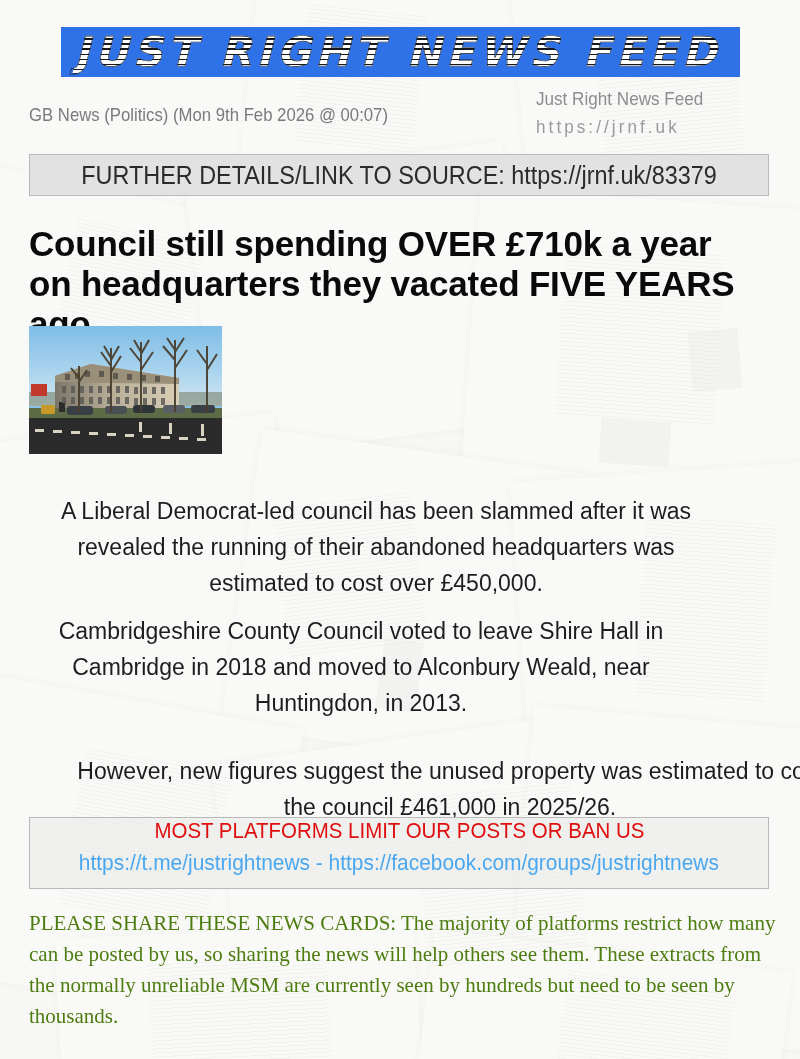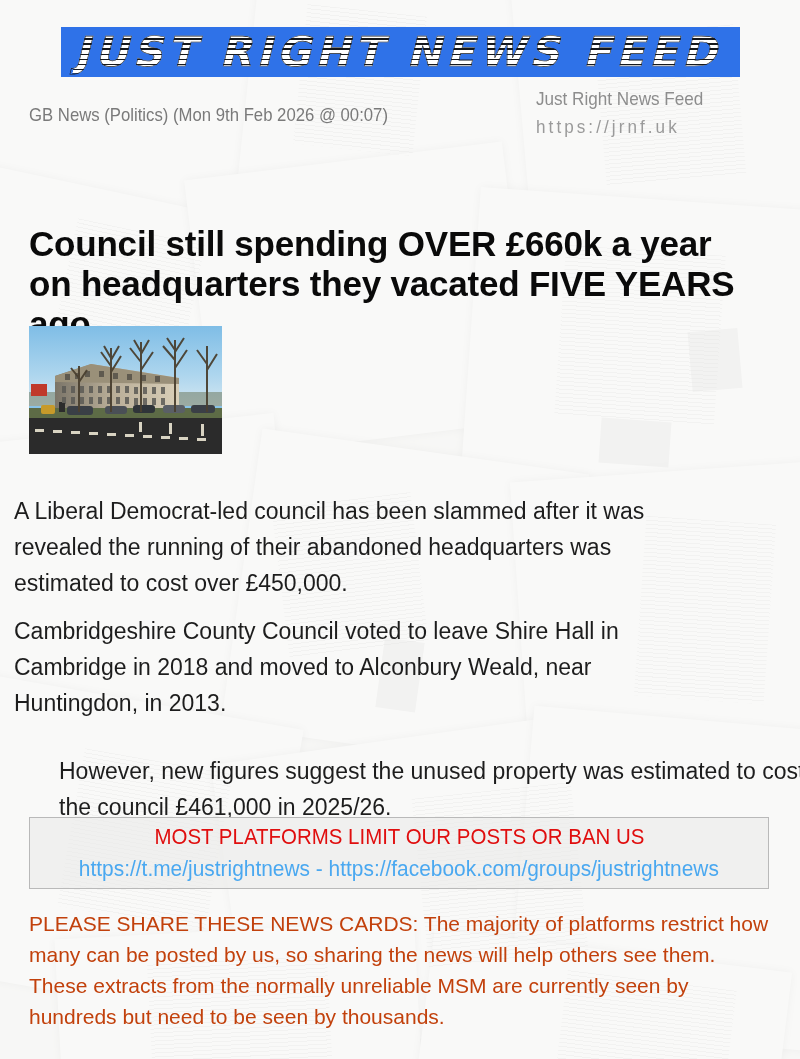--- a/index.html
+++ b/index.html
@@ -183,45 +183,45 @@
     width: 193px;
     height: 128px;
     overflow: hidden;
     background: #89c3e8;
   }
   .photo svg { display: block; }
 
   
   .body-text {
     position: absolute;
-    left: 14px;
+    left: 31px;
     width: 744px;
     font-family: "Liberation Sans", sans-serif;
     font-size: 23px;
     line-height: 36px;
     color: #1d1d1d;
+    text-align: center;
   }
   #para-1 { top: 470px; width: 690px; }
   #para-2 { top: 590px; width: 660px; }
   #para-3 { top: 730px; width: 748px; margin-left: 45px; }
 
   
   .promo-box {
     position: absolute;
     left: 29px;
     top: 817px;
     width: 740px;
     height: 72px;
     box-sizing: border-box;
     background: rgba(233,233,231,0.55);
     border: 1px solid #b9b9b9;
     display: flex;
     flex-direction: column;
     align-items: center;
-    justify-content: center;
   }
   .promo-warning {
     font-family: "Liberation Sans", sans-serif;
     font-size: 22px;
     line-height: 26px;
     color: #e00e0e;
     white-space: nowrap;
     transform: scaleX(0.93);
   }
   .promo-links {
@@ -233,24 +233,24 @@
     white-space: nowrap;
     transform: scaleX(0.95);
   }
 
   
   .footer-note {
     position: absolute;
     left: 29px;
     top: 908px;
     width: 748px;
-    font-family: Liberation Sans, sans-serif;
+    font-family: Liberation Serif, serif;
     font-size: 21px;
     line-height: 31px;
-    color: #c2410c;
+    color: #4d7c0f;
   }
 </style>
 </head>
 <body>
 
 <div id="card">
 
   <div id="bg-texture">
     <div class="sheet" style="left:-40px;  top:-30px;  width:330px; height:250px; transform:rotate(-9deg);"></div>
     <div class="sheet" style="left:250px;  top:-60px;  width:300px; height:260px; transform:rotate(6deg);"></div>
@@ -290,22 +290,25 @@
       <div class="logo-text">JUST RIGHT NEWS FEED</div>
     </div>
 
     <div class="meta-left">GB News (Politics) (Mon 9th Feb 2026 @ 00:07)</div>
 
     <div class="brand-block">
       <div class="brand-name">Just Right News Feed</div>
       <div class="brand-url">https://jrnf.uk</div>
     </div>
 
-
-    <h1 class="headline">Council still spending OVER £660k a year on headquarters they vacated FIVE YEARS ago</h1>
+    <div class="source-bar">
+      <span class="txt">FURTHER DETAILS/LINK TO SOURCE: https://jrnf.uk/83379</span>
+    </div>
+
+    <h1 class="headline">Council still spending OVER £710k a year on headquarters they vacated FIVE YEARS ago</h1>
 
     <div class="photo">
       <svg width="193" height="128" viewBox="0 0 193 128" xmlns="http://www.w3.org/2000/svg">
         <defs>
           <linearGradient id="skyG" x1="0" y1="0" x2="0" y2="1">
             <stop offset="0%" stop-color="#7fbde6"></stop>
             <stop offset="62%" stop-color="#aed6ee"></stop>
             <stop offset="100%" stop-color="#d5e7f1"></stop>
           </linearGradient>
           <linearGradient id="bldG" x1="0" y1="0" x2="1" y2="0">

